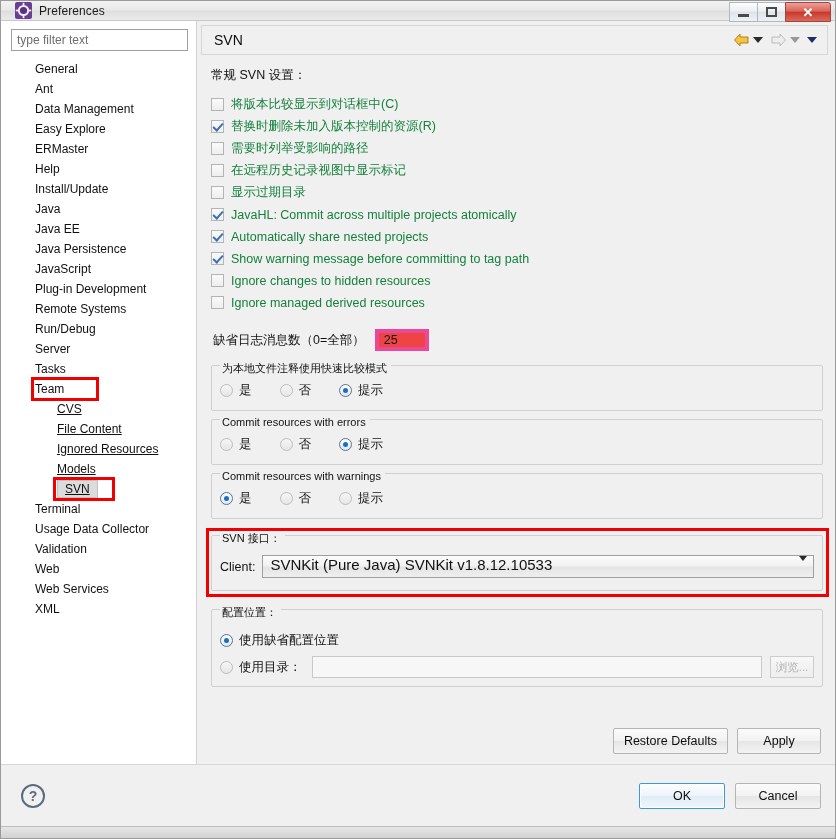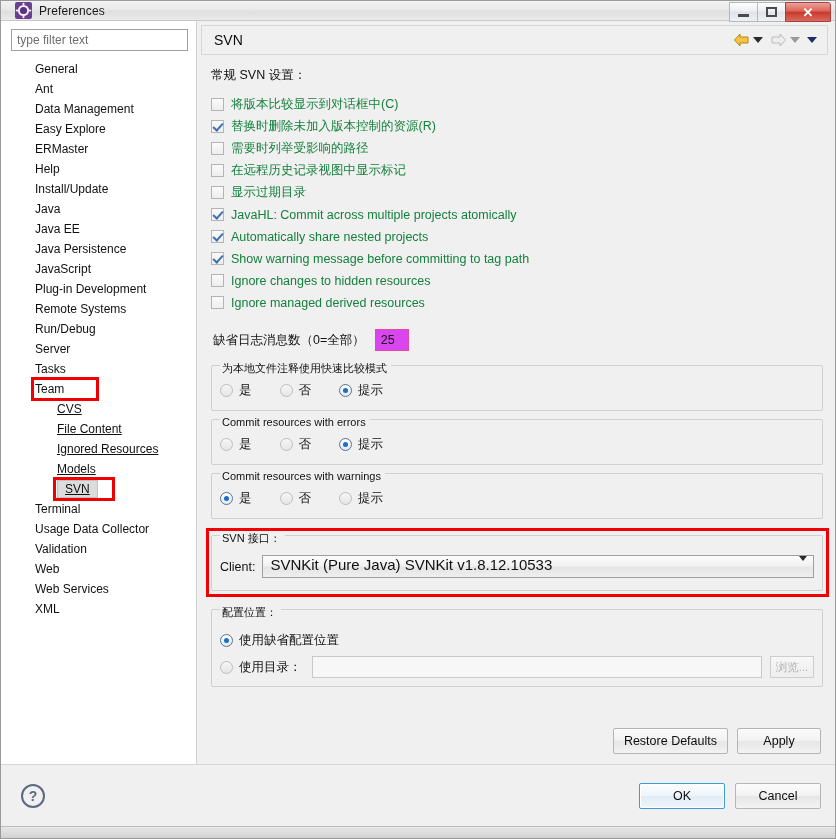--- a/index.html
+++ b/index.html
@@ -227,23 +227,23 @@
   }
 
   
   #logcount-row {
     display: flex;
     align-items: center;
     margin: 16px 0 14px 2px;
   }
   #logcount-label { font-size: 12.5px; color: #111; margin-right: 10px; }
   #logcount-input {
-    width: 34px; height: 22px;
-    border: 1px solid #ec4899;
-    background: #d946ef;
+    width: 54px; height: 22px;
+    border: 4px solid #ec4899;
+    background: #ef4444;
     font-size: 12.5px;
     color: #111;
     display: flex;
     align-items: center;
     padding-left: 5px;
   }
 
   
   .groupbox {
     border: 1px solid #d0d0d0;

